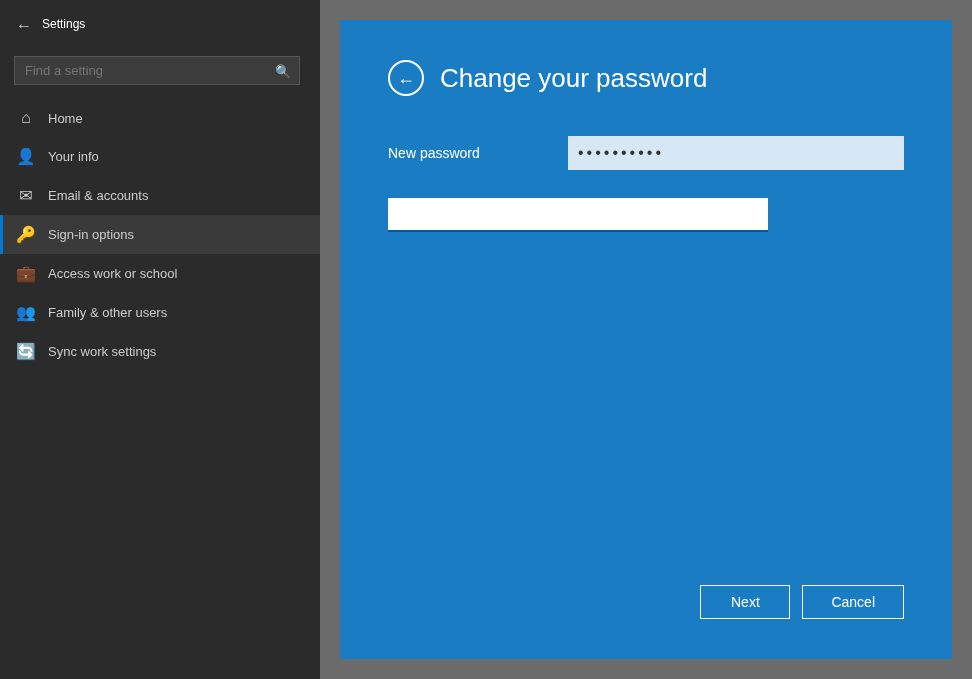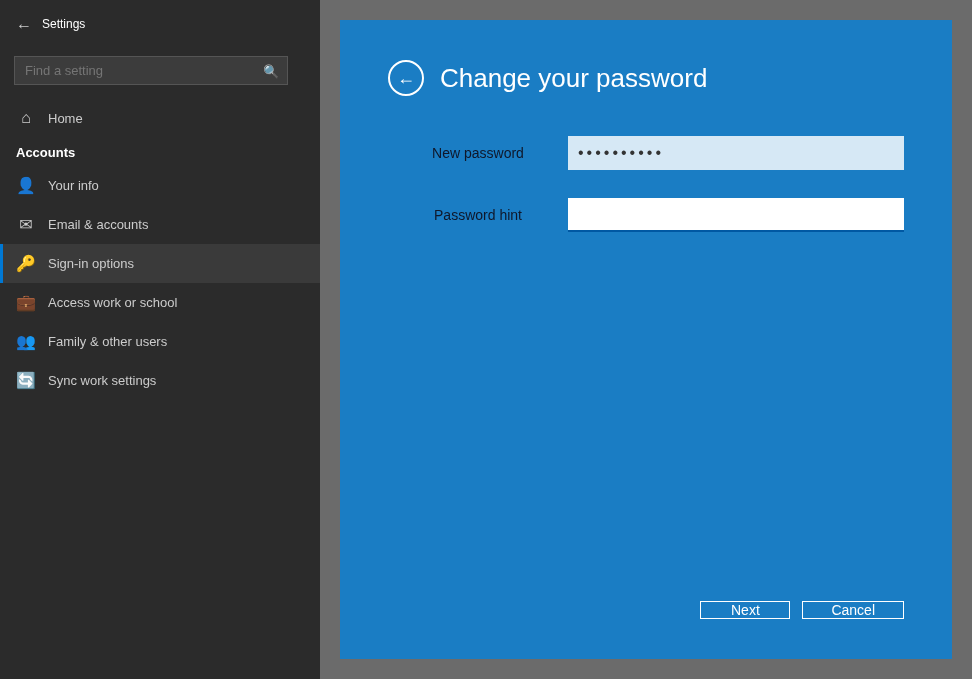--- a/index.html
+++ b/index.html
@@ -36,21 +36,21 @@
       font-size: 16px;
       color: #ccc;
     }
 
     .sidebar-title {
       font-size: 12px;
       color: #fff;
     }
 
     .search-box {
-      margin: 8px 32px 14px 14px;
+      margin: 8px 20px 14px 14px;
       position: relative;
     }
 
     .search-box input {
       width: 100%;
       padding: 6px 30px 6px 10px;
       background: #3c3c3c;
       border: 1px solid #555;
       color: #ccc;
       font-size: 13px;
@@ -151,25 +151,24 @@
       text-align: right;
     }
 
     .form-row {
       display: flex;
       align-items: center;
       margin-bottom: 28px;
     }
 
     .form-label {
-      color: #0f172a;
+      color: #ffffff;
       font-size: 14px;
       width: 180px;
       flex-shrink: 0;
-      text-align: center;
     }
 
     .form-input {
       flex: 1;
       max-width: 380px;
       padding: 8px 10px;
       font-size: 14px;
       border: none;
       outline: none;
       background: #d6e8f5;
@@ -183,21 +182,21 @@
 
     .dialog-footer {
       margin-top: auto;
       display: flex;
       justify-content: flex-end;
       gap: 12px;
       padding-top: 20px;
     }
 
     .btn {
-      padding: 0 28px;
+      padding: 8px 28px;
       font-size: 14px;
       cursor: pointer;
       border: 1px solid #fff;
       background: transparent;
       color: #fff;
       min-width: 90px;
     }
 
     .password-dots {
       letter-spacing: 3px;
@@ -216,21 +215,20 @@
   <div class="search-box">
     <input type="text" class="search-input" placeholder="Find a setting" style="">
     <span class="search-icon-wrap">🔍</span>
   </div>
 
   <div class="nav-item">
     <span class="nav-icon">⌂</span>
     <span>Home</span>
   </div>
 
-  <div class="section-label">Accounts</div>
 
   <div class="nav-item">
     <span class="nav-icon">👤</span>
     <span>Your info</span>
   </div>
 
   <div class="nav-item">
     <span class="nav-icon">✉</span>
     <span>Email &amp; accounts</span>
   </div>
@@ -263,21 +261,20 @@
       <h1 class="dialog-title">Change your password</h1>
     </div>
 
     <div class="form-row">
       <label class="form-label">New password</label>
       <input type="password" class="form-input password-dots" value="••••••••••" style="">
     </div>
 
 
     <div class="form-row">
-      <label class="form-label">Password hint</label>
       <input type="text" class="form-input hint-input" style="">
     </div>
 
     <div class="dialog-footer">
       <button class="btn">Next</button>
       <button class="btn">Cancel</button>
     </div>
   </div>
 </div>
 

